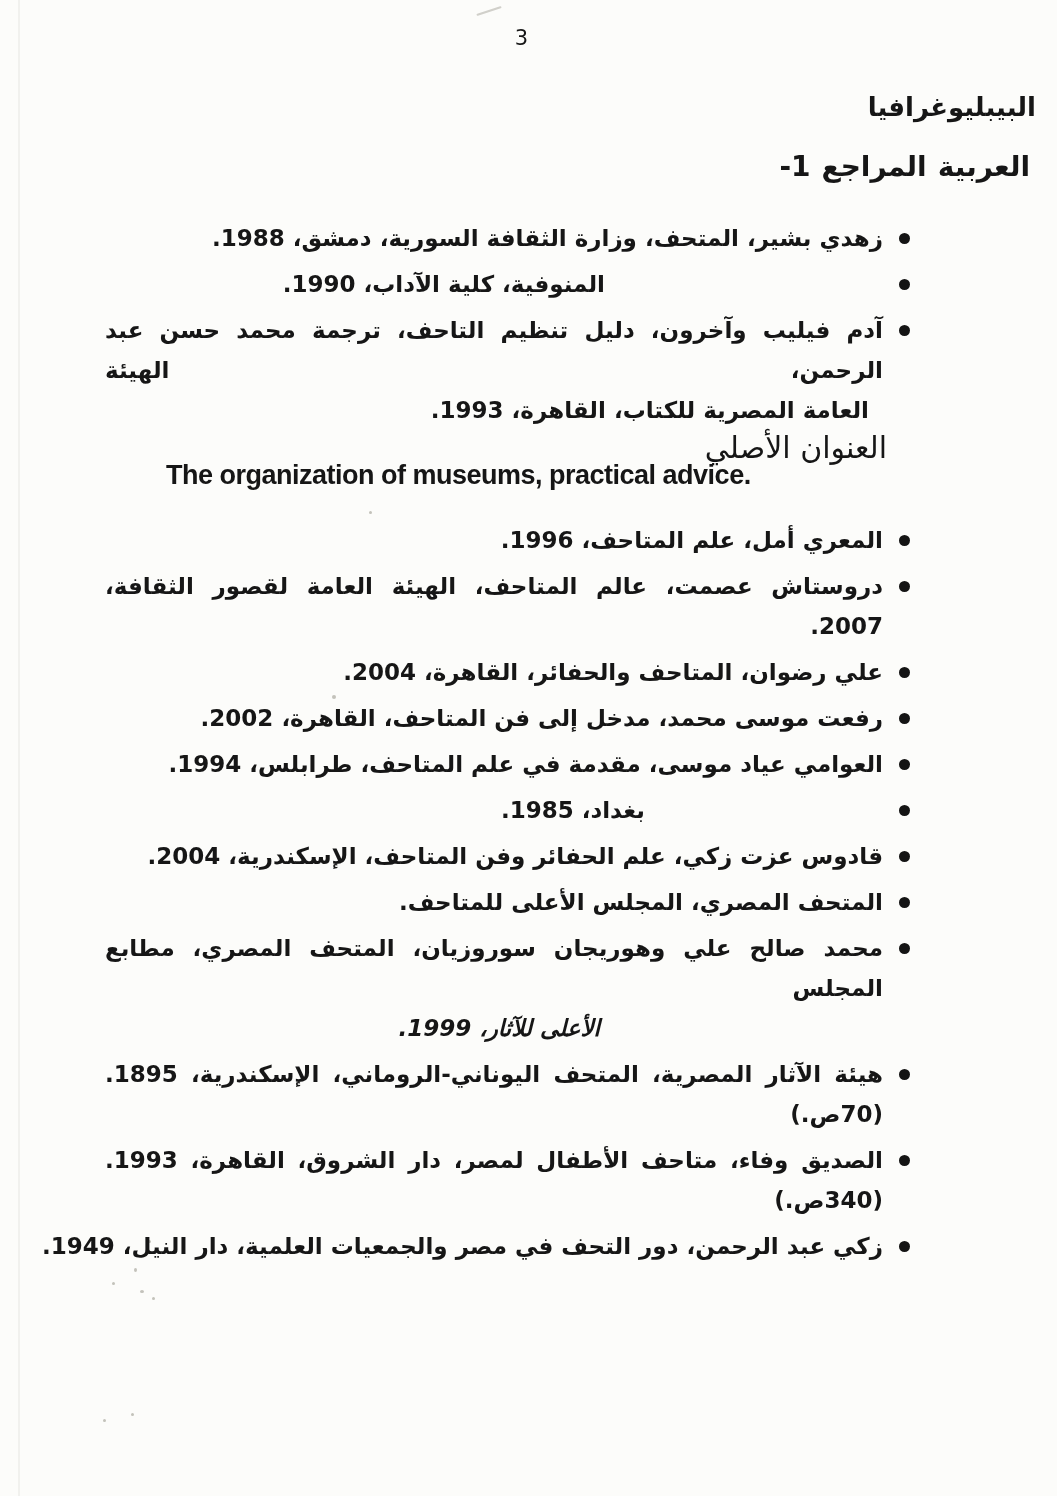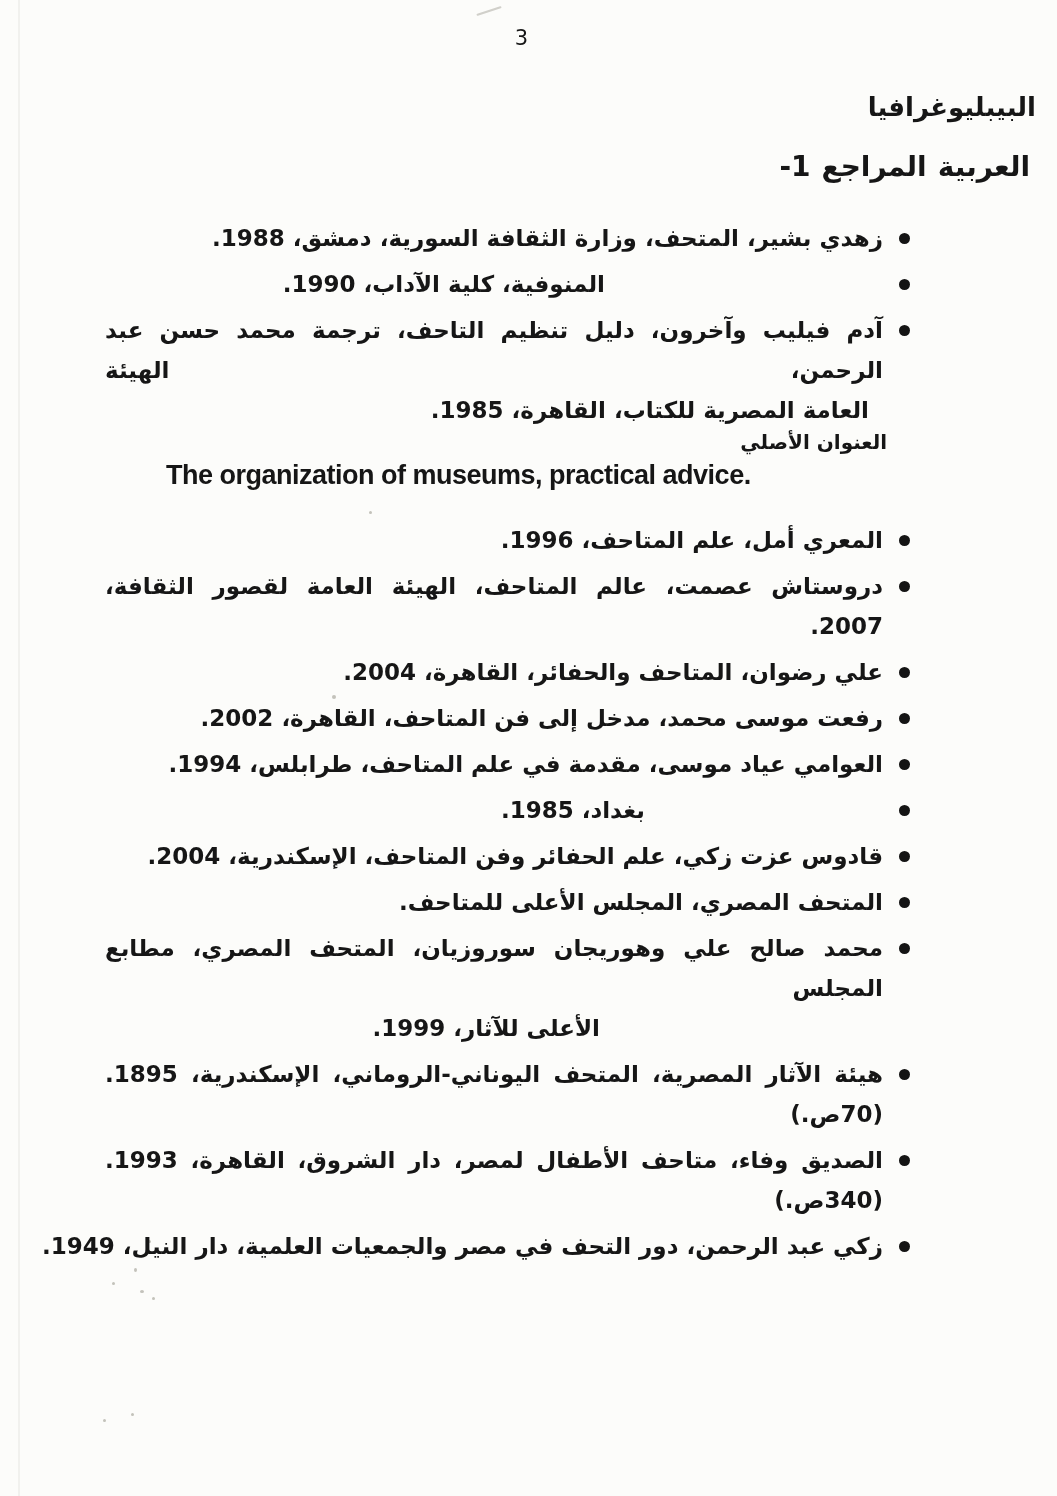--- a/index.html
+++ b/index.html
@@ -42,25 +42,25 @@
     width:11px;height:11px;border-radius:50%;background:#141414;
   }
   .ref-line{
     font-size:23px;font-weight:bold;line-height:40px;
     text-align:right;direction:rtl;white-space:nowrap;
   }
   .ref-line.just{white-space:normal;text-align:justify;text-align-last:justify;}
   .ref-line.w-hang{padding-right:14px;}
   .ref-line.w-mid1{padding-right:278px;}
   .ref-line.w-mid2{padding-right:238px;}
-  .ref-line.w-mid3{padding-right:283px;}
+  .ref-line.w-mid3{padding-right:283px;font-style:italic;}
 
   .orig-label{
     position:absolute;top:430px;right:170px;
-    direction:rtl;font-size:20px;font-weight:bold;
+    direction:rtl;font-size:30px;font-weight:normal;
   }
   .orig-title{
     position:absolute;top:460px;left:166px;
     font-family:"Liberation Sans", sans-serif;
     font-size:27px;font-weight:bold;letter-spacing:-0.5px;
   }
 </style>
 </head>
 <body>
 
@@ -100,21 +100,21 @@
       <div class="ref-item">
         <span class="dot"></span>
         <div class="lines">
           <div class="ref-line w-mid1" dir="rtl">المنوفية، كلية الآداب، 1990.</div>
         </div>
       </div>
       <div class="ref-item">
         <span class="dot"></span>
         <div class="lines">
           <div class="ref-line just" dir="rtl">آدم فيليب وآخرون، دليل تنظيم التاحف، ترجمة محمد حسن عبد الرحمن، الهيئة</div>
-          <div class="ref-line w-hang" dir="rtl">العامة المصرية للكتاب، القاهرة، 1985.</div>
+          <div class="ref-line w-hang" dir="rtl">العامة المصرية للكتاب، القاهرة، 1993.</div>
         </div>
       </div>
     </div>
 
   <div class="orig-label">العنوان الأصلي</div>
   <div class="orig-title">The organization of museums, practical advice.</div>
 
   <div class="refs refs-b">
 
   <div class="ref-item">

